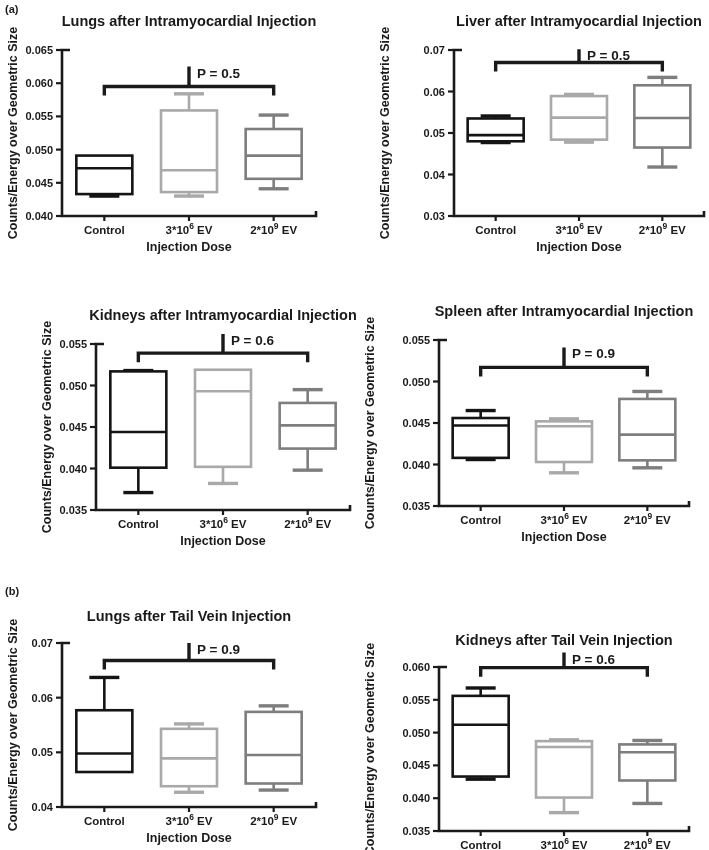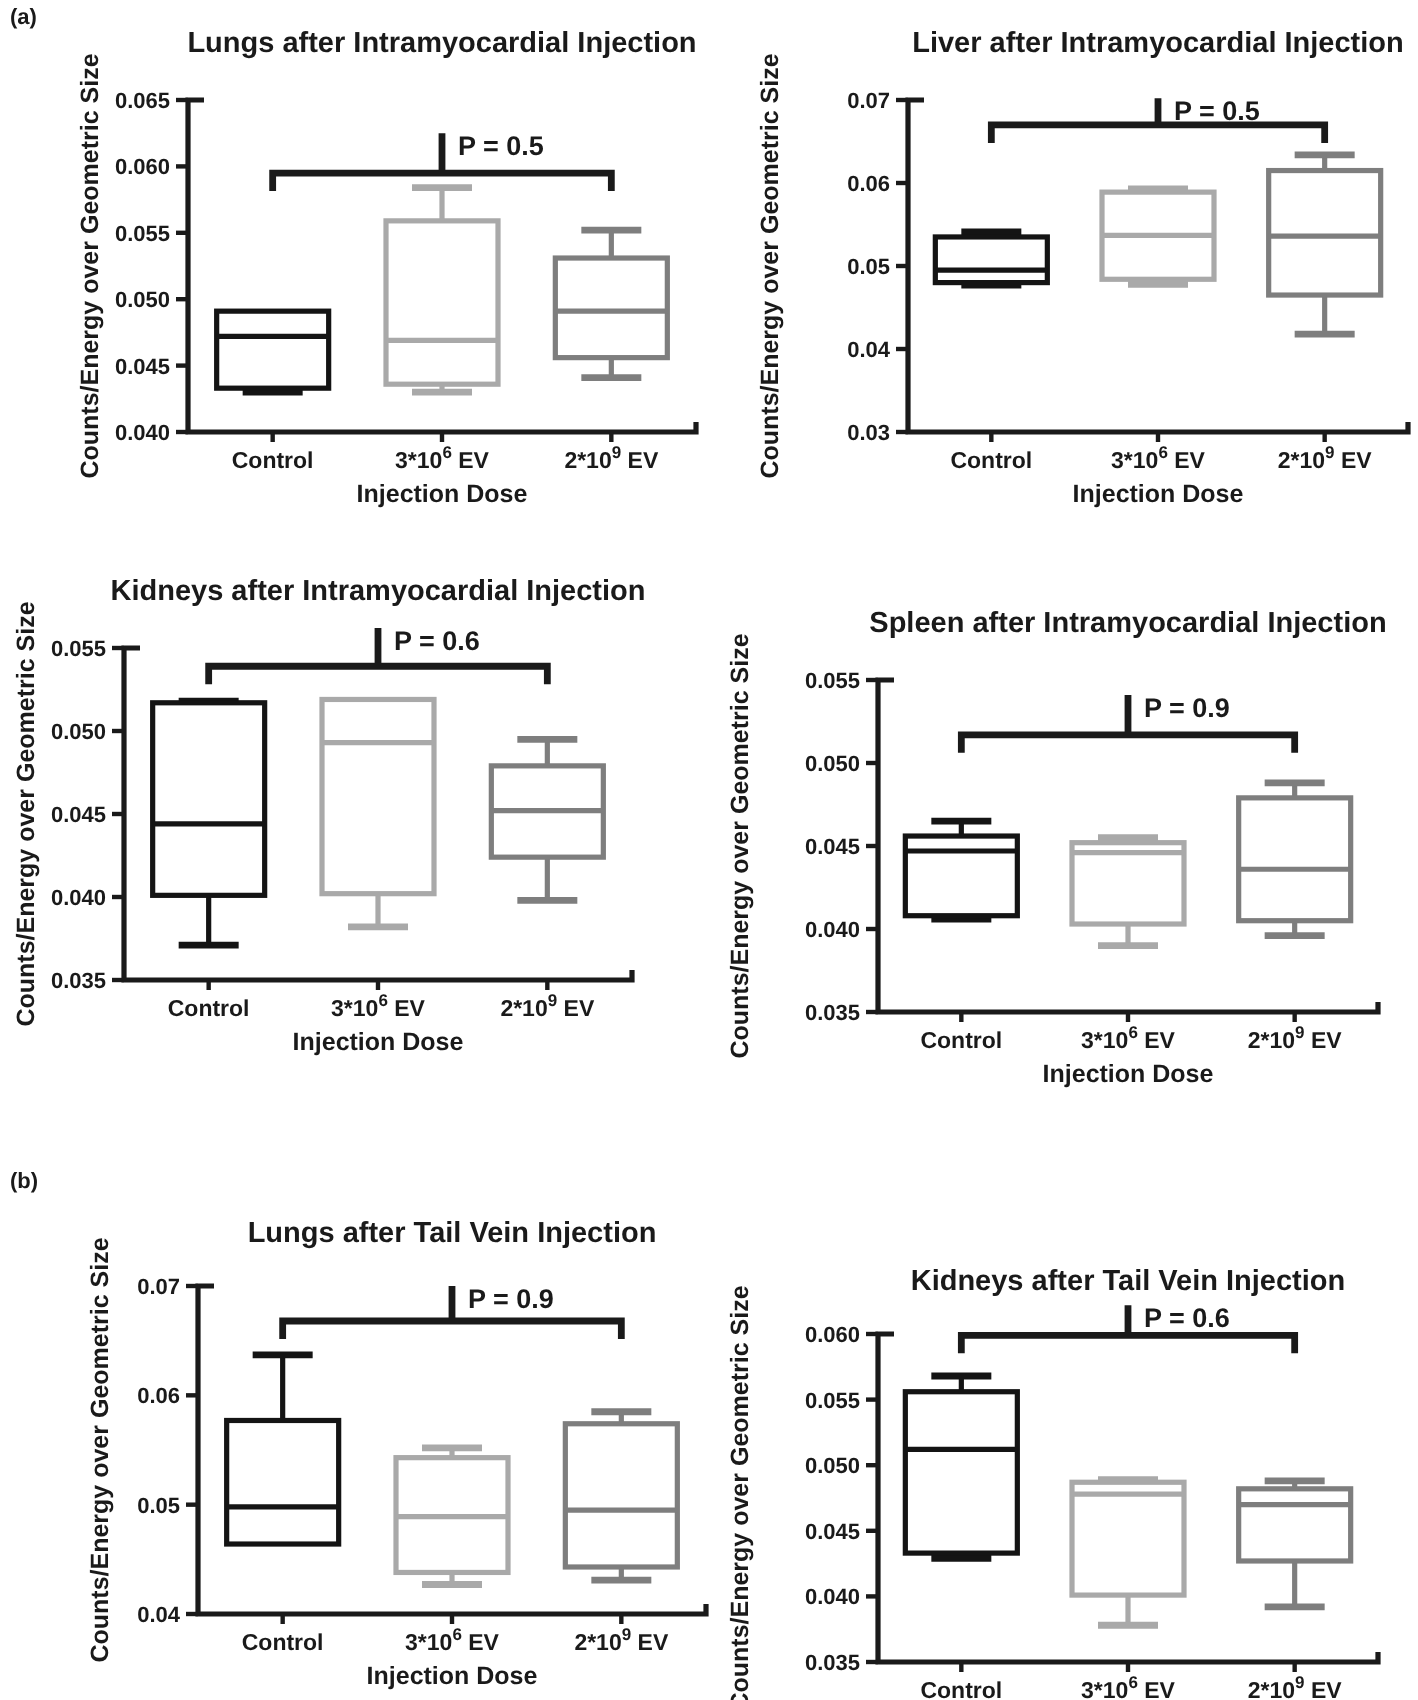--- a/index.html
+++ b/index.html
@@ -2,25 +2,25 @@
 <html><head>
 <meta charset="utf-8">
 <style>
   html,body{margin:0;padding:0;background:#ffffff;}
   #page{position:relative;width:709px;height:850px;background:#ffffff;overflow:hidden;
         font-family:"Liberation Sans",sans-serif;color:#1a1a1a;}
   .section-label{position:absolute;font-size:11px;font-weight:bold;color:#1a1a1a;}
   #label-a{left:5px;top:3px;}
   #label-b{left:5px;top:585px;}
   .panel{position:absolute;width:354px;height:285px;}
-  #panel-0{left:0;top:0;padding-left:32px;}
+  #panel-0{left:0;top:0;}
   #panel-1{left:370px;top:0;}
-  #panel-2{left:0;top:274px;}
+  #panel-2{left:0;top:294px;padding-left:34px;}
   #panel-3{left:355px;top:290px;}
-  #panel-4{left:0;top:565px;margin-left:37px;}
+  #panel-4{left:0;top:565px;}
   #panel-5{left:355px;top:589px;}
   svg text{font-family:"Liberation Sans",sans-serif;}
 </style>
 </head>
 <body>
 
 <div id="page">
   <div class="section-label" id="label-a">(a)</div>
   <div class="section-label" id="label-b">(b)</div>
 

